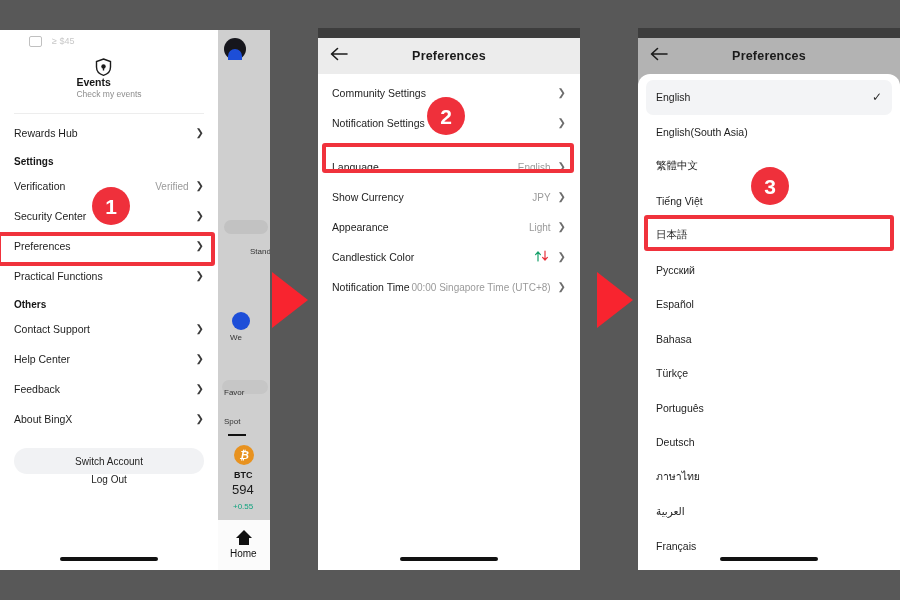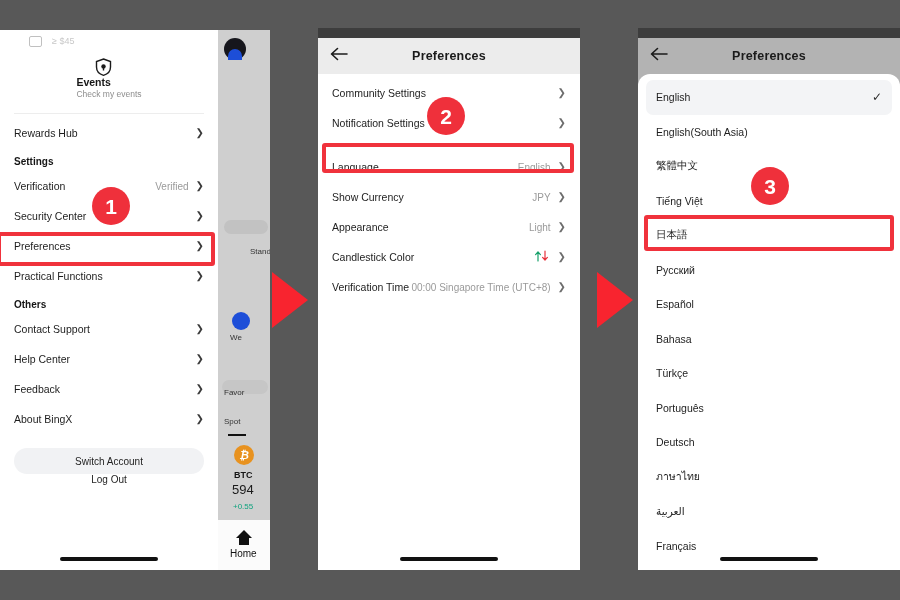--- a/index.html
+++ b/index.html
@@ -338,21 +338,21 @@
         <span class="label">Candlestick Color</span>
         <span style="margin-right:7px;">
           <svg width="18" height="12" viewBox="0 0 18 12">
             <path d="M5 11 V2 M5 2 L2.6 4.6 M5 2 L7.4 4.6" fill="none" stroke="#16a06a" stroke-width="1.2" stroke-linecap="round"></path>
             <path d="M12 1 V10 M12 10 L9.6 7.4 M12 10 L14.4 7.4" fill="none" stroke="#e8323c" stroke-width="1.2" stroke-linecap="round"></path>
           </svg>
         </span>
         <span class="chev light">❯</span>
       </div>
       <div class="row">
-        <span class="label">Verification Time</span>
+        <span class="label">Notification Time</span>
         <span class="value">00:00 Singapore Time (UTC+8)</span>
         <span class="chev light">❯</span>
       </div>
     </div>
 
     <div class="home-ind"></div>
   </div>
 
   <div class="panel" id="panel-lang">
     <div class="topbar-dark"></div>

